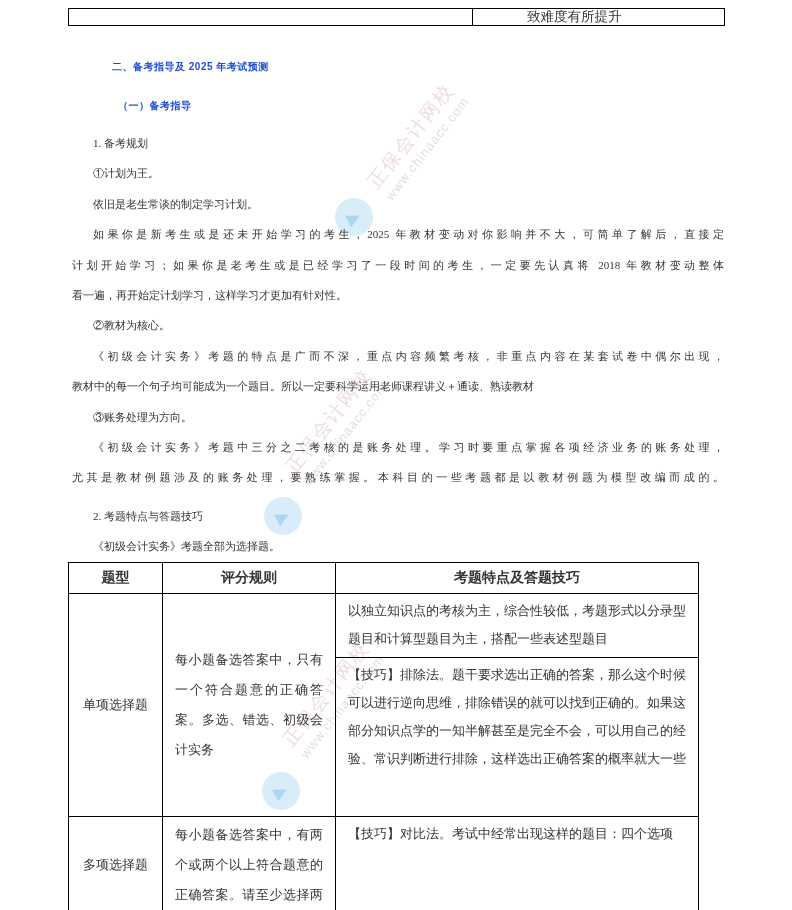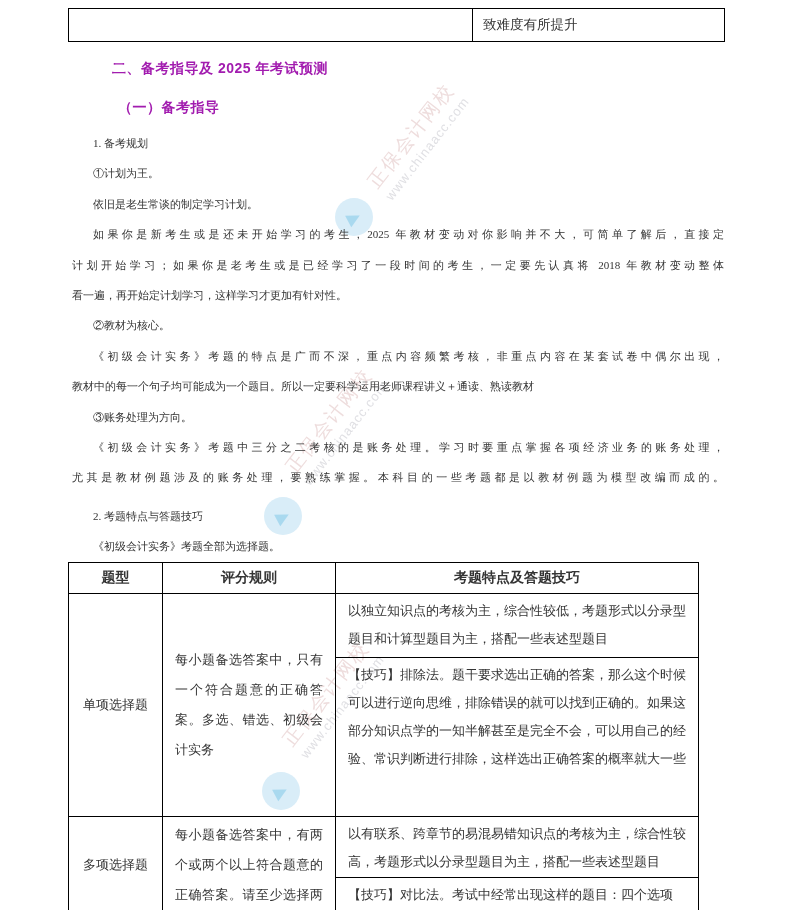--- a/index.html
+++ b/index.html
@@ -26,32 +26,33 @@
     background:#d9edf8; display:flex; align-items:center; justify-content:center;
     pointer-events:none;
   }
   .wm-logo span {
     color:#a9d9ef; font-size:17px; line-height:1;
     transform:rotate(-28deg); font-family:"DejaVu Sans",sans-serif;
   }
 
   
   .top-table {
-    position:absolute; left:68px; top:8px; width:657px; height:34px;
+    position:absolute; left:68px; top:8px; width:657px; height:18px;
     display:flex; z-index:1;
     border:1px solid #000;
+    gap:44px;
   }
   .top-table .cell-l { width:404px; border-right:1px solid #000; }
   .top-table .cell-r { flex:1; display:flex; align-items:center; padding-left:10px; font-size:13.5px; }
 
   
   .h-section, .h-subsection {
-    position:absolute; z-index:1; color:#a21caf; font-weight:bold;
+    position:absolute; z-index:1; color:#1d4ed8; font-weight:bold;
     font-family:"Liberation Sans","DejaVu Sans",sans-serif;
-    font-size:14px; letter-spacing:0.5px;
+    font-size:10px; letter-spacing:0.5px;
   }
   .h-section   { left:112px; top:60px; }
   .h-subsection{ left:118px; top:99px; }
 
   
   .body-block { position:absolute; z-index:1; left:72px; top:128px; width:652px; font-size:11px; }
   .ln { height:30.4px; line-height:30.4px; white-space:nowrap; }
   .ln.fill { white-space:normal; text-align:justify; text-align-last:justify; }
   .ln.ind  { text-indent:21px; }
   .ln.gap  { margin-top:8px; }
@@ -152,20 +153,19 @@
       <div class="td c3 split">
         <div class="sub sub-a1">以独立知识点的考核为主，综合性较低，考题形式以分录型题目和计算型题目为主，搭配一些表述型题目</div>
         <div class="sub sub-b1">【技巧】排除法。题干要求选出正确的答案，那么这个时候可以进行逆向思维，排除错误的就可以找到正确的。如果这部分知识点学的一知半解甚至是完全不会，可以用自己的经验、常识判断进行排除，这样选出正确答案的概率就大一些</div>
       </div>
     </div>
 
     <div class="tr row-2">
       <div class="td c1 cell-center">多项选择题</div>
       <div class="td c2 cell-rule-top">每小题备选答案中，有两个或两个以上符合题意的正确答案。请至少选择两个答</div>
       <div class="td c3 split">
-        <div class="sub sub-a2">以有联系、跨章节的易混易错知识点的考核为主，综合性较高，考题形式以分录型题目为主，搭配一些表述型题目</div>
         <div class="sub sub-b2">【技巧】对比法。考试中经常出现这样的题目：四个选项</div>
       </div>
     </div>
 
   </div>
 
 </div>
 
 </body></html>

